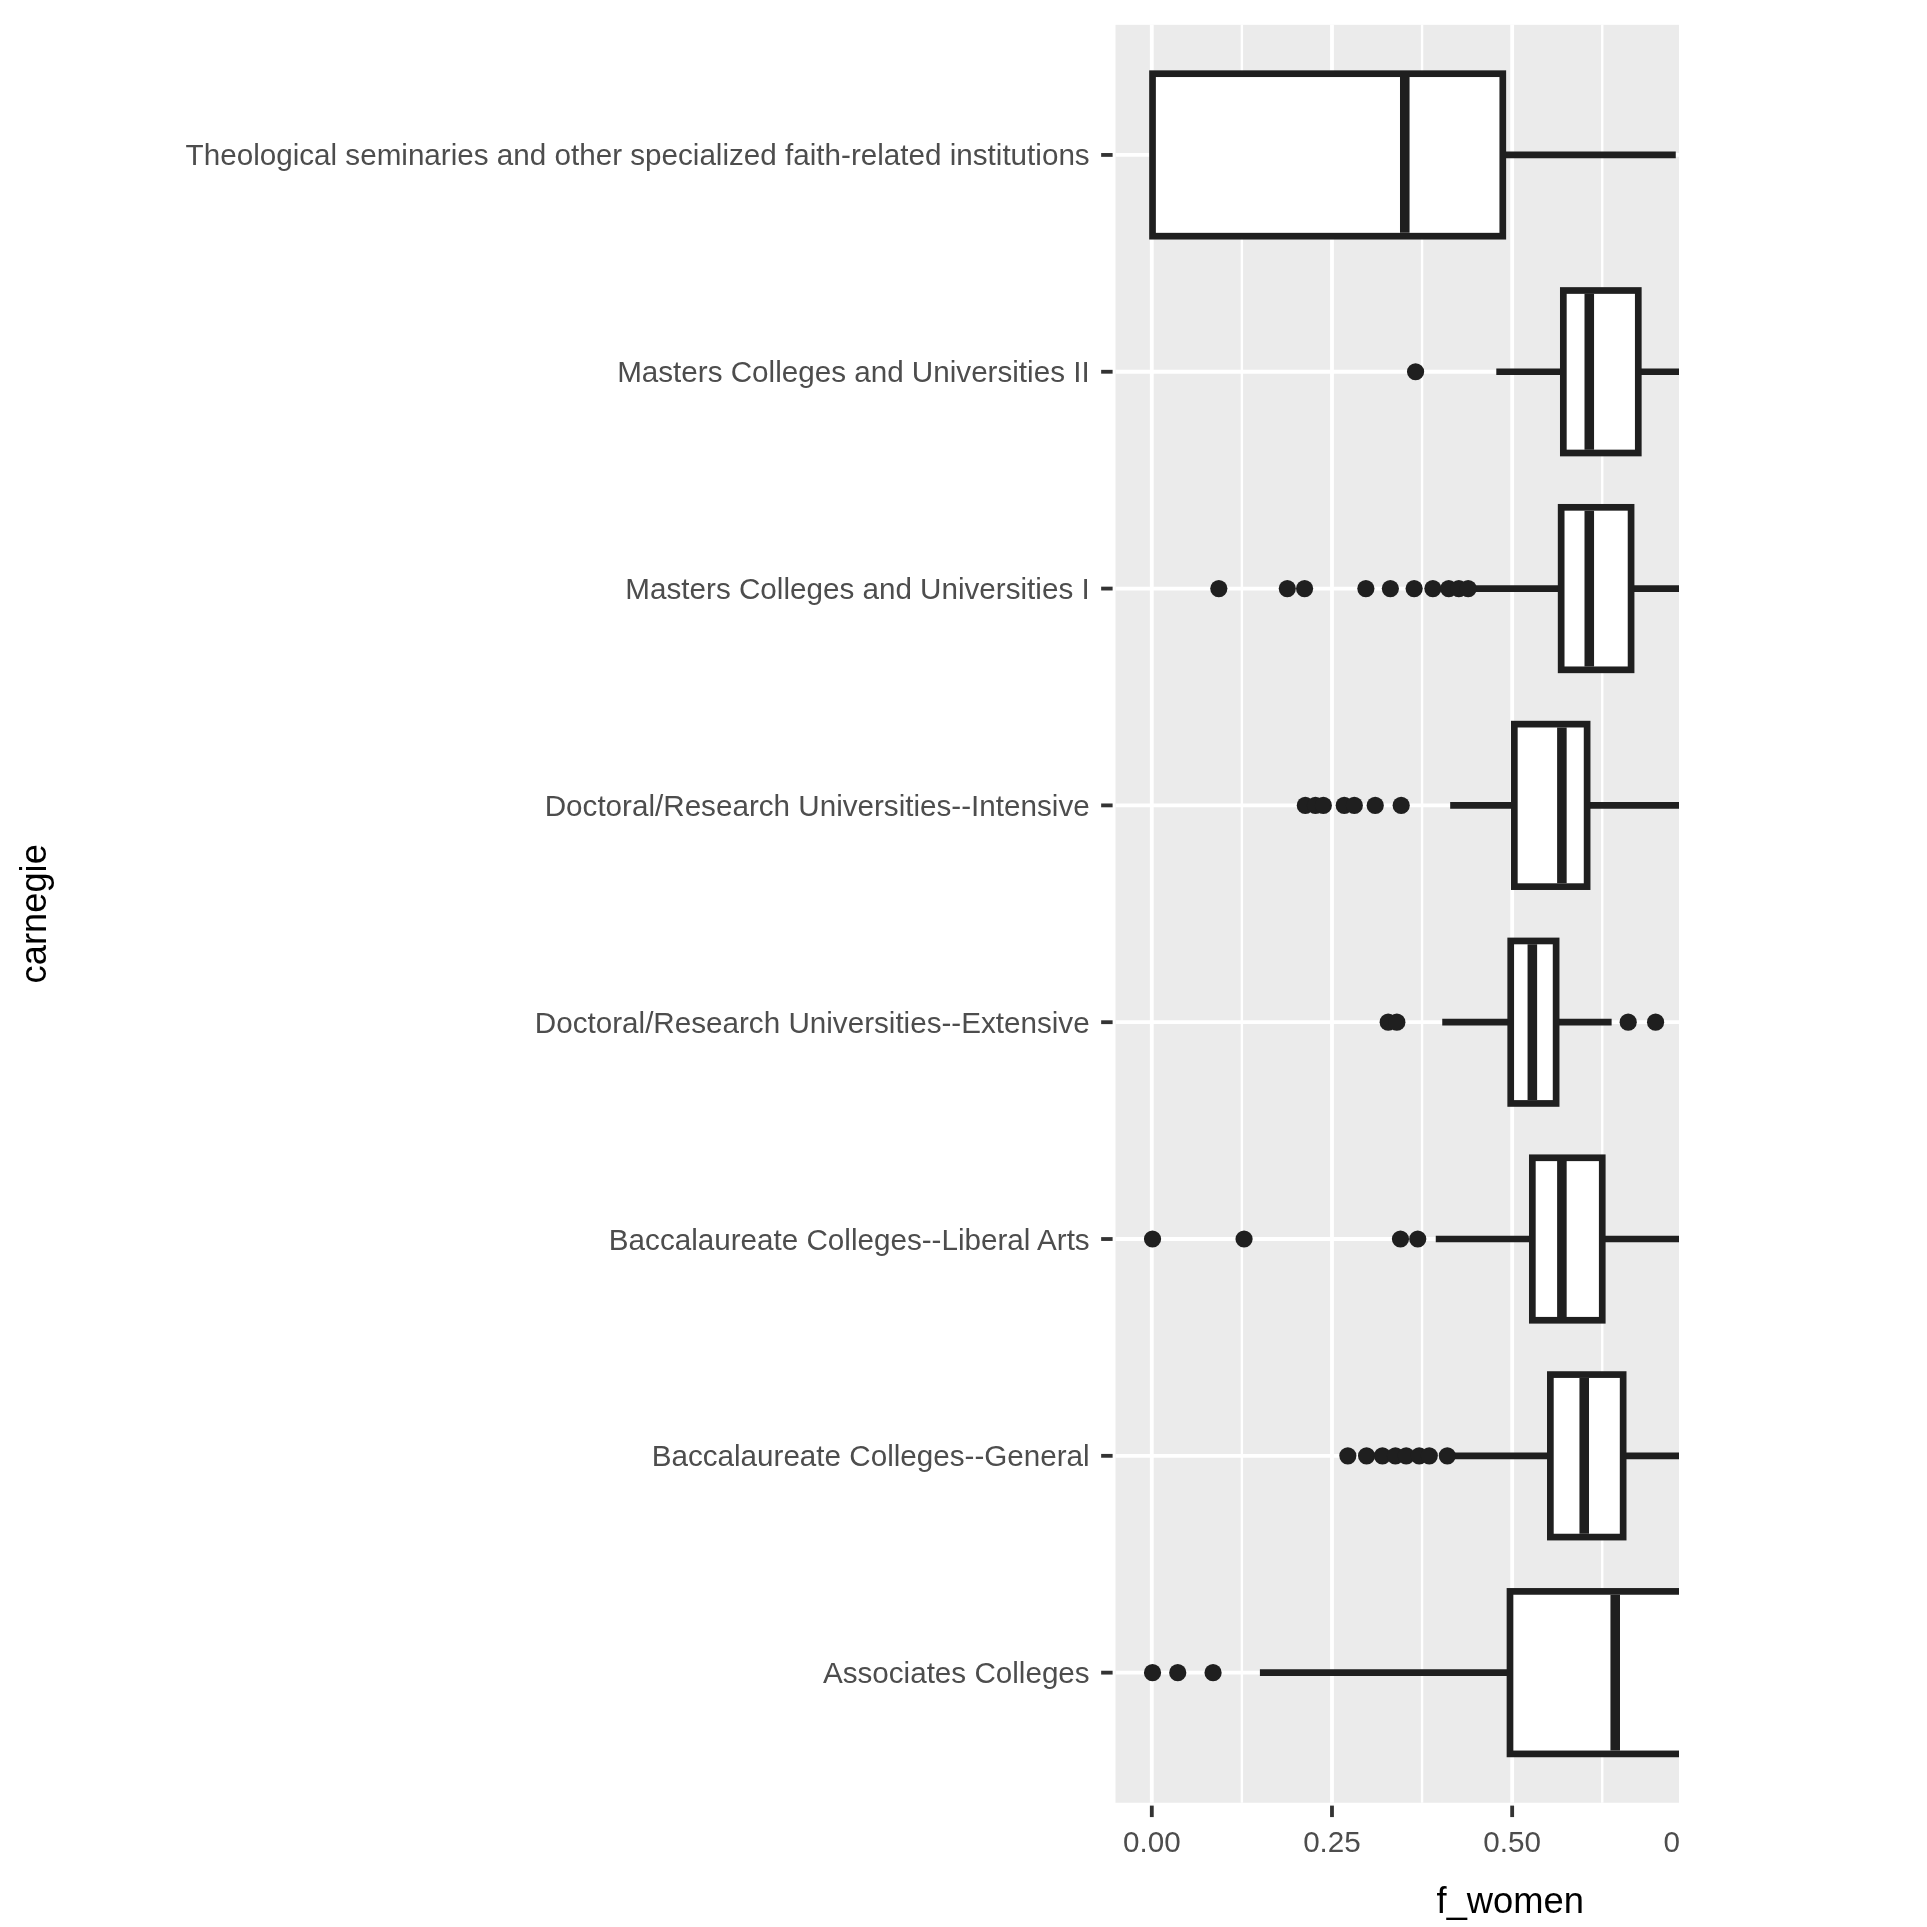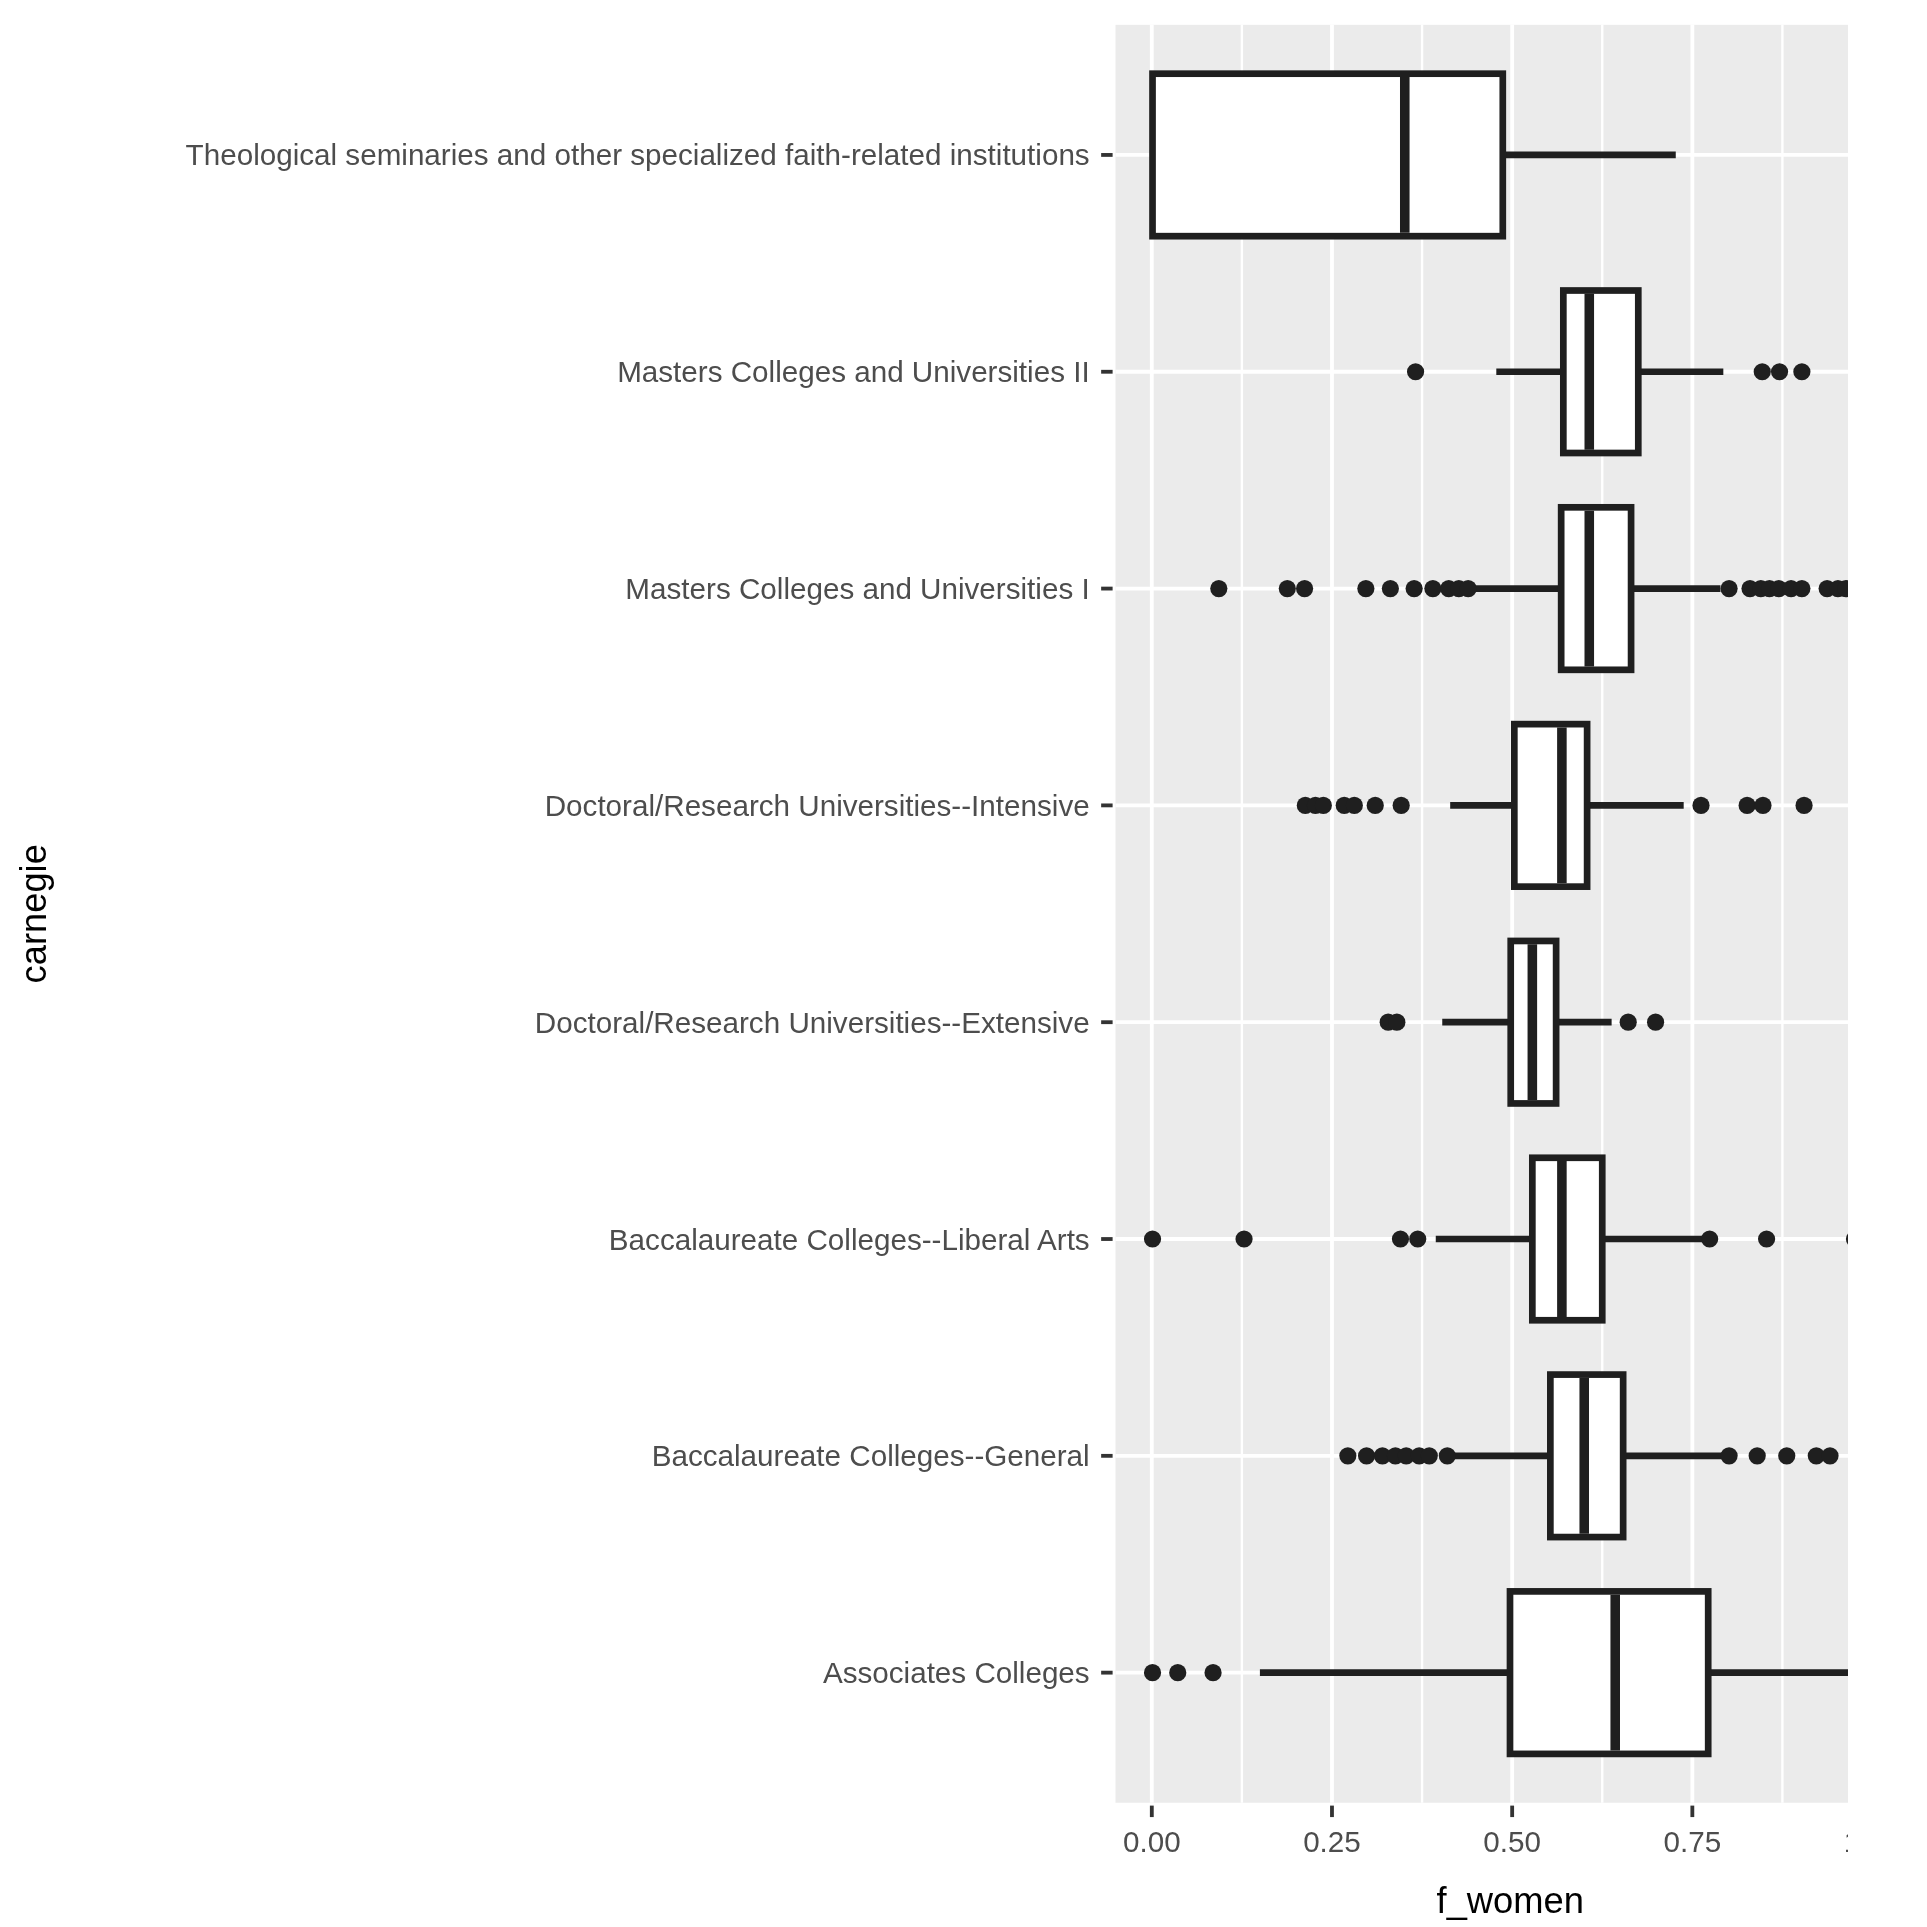--- a/index.html
+++ b/index.html
@@ -1,16 +1,16 @@
 <!DOCTYPE html>
 <html><head>
 <meta charset="utf-8">
 <style>
   html,body{margin:0;padding:0;background:#ffffff;}
-  .figure{position:relative;width:1848px;height:1927px;background:#ffffff;
+  .figure{position:relative;width:1679px;height:1927px;background:#ffffff;
           font-family:"Liberation Sans", sans-serif;overflow:hidden;}
   svg text{font-family:"Liberation Sans", sans-serif;}
 </style>
 </head>
 <body>
 
 <div class="figure">
   <svg id="chart" width="1927" height="1927" viewBox="0 0 2016 2016">
     <rect id="panel-bg" x="1167" y="26" width="826" height="1860" fill="#EBEBEB"></rect>
     <g id="grid-minor">

